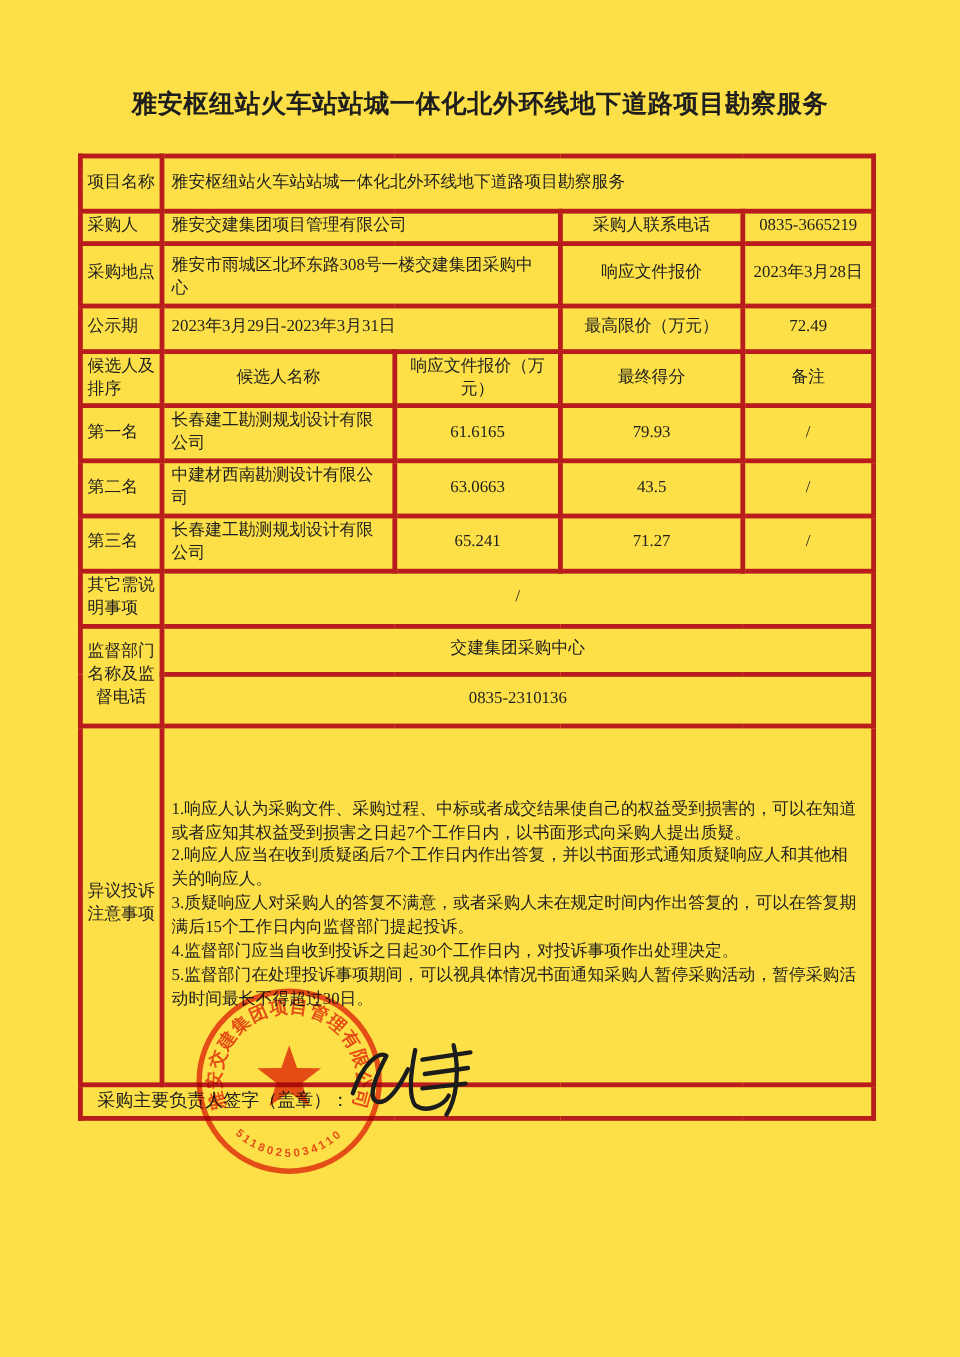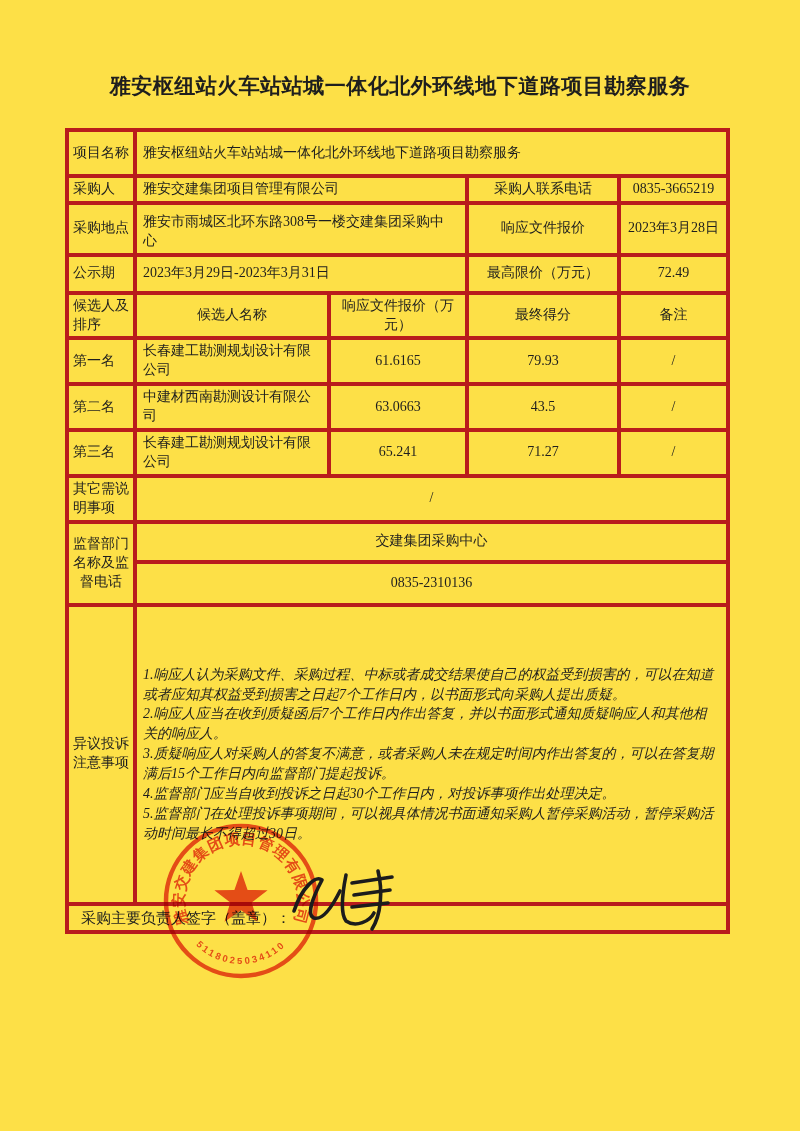--- a/index.html
+++ b/index.html
@@ -19,21 +19,21 @@
     border:4px solid #b91c1c;font-size:14px;line-height:1.35;
     padding:2px 6px;vertical-align:middle;word-break:break-all;
   }
   td.lbl{padding:2px 2px 2px 4px;}
   td.lbl-c{text-align:center;padding:2px 1px;}
   td.ct{text-align:center;}
   td.lt{text-align:left;padding:2px 10px 2px 6px;}
   td.addr{padding:8px 13px 2px 6px;}
   td.obj{padding:4px 10px 4px 6px;line-height:1.42;}
   td.sig{padding:2px 6px 2px 12px;font-size:15px;}
-  .obj-line{margin:0;font-style:italic;}
+  .obj-line{margin:0;}
   .stamp-svg{position:absolute;left:159px;top:819px;width:164px;height:164px;opacity:.86;mix-blend-mode:multiply;}
   .sign-svg{position:absolute;left:280px;top:855px;width:130px;height:90px;}
 </style>
 </head>
 <body>
 
 <div class="page">
 
   <h1 class="doc-title">
     <span style="display:block">雅安枢纽站火车站站城一体化北外环线地下道路项目勘察服务</span>

